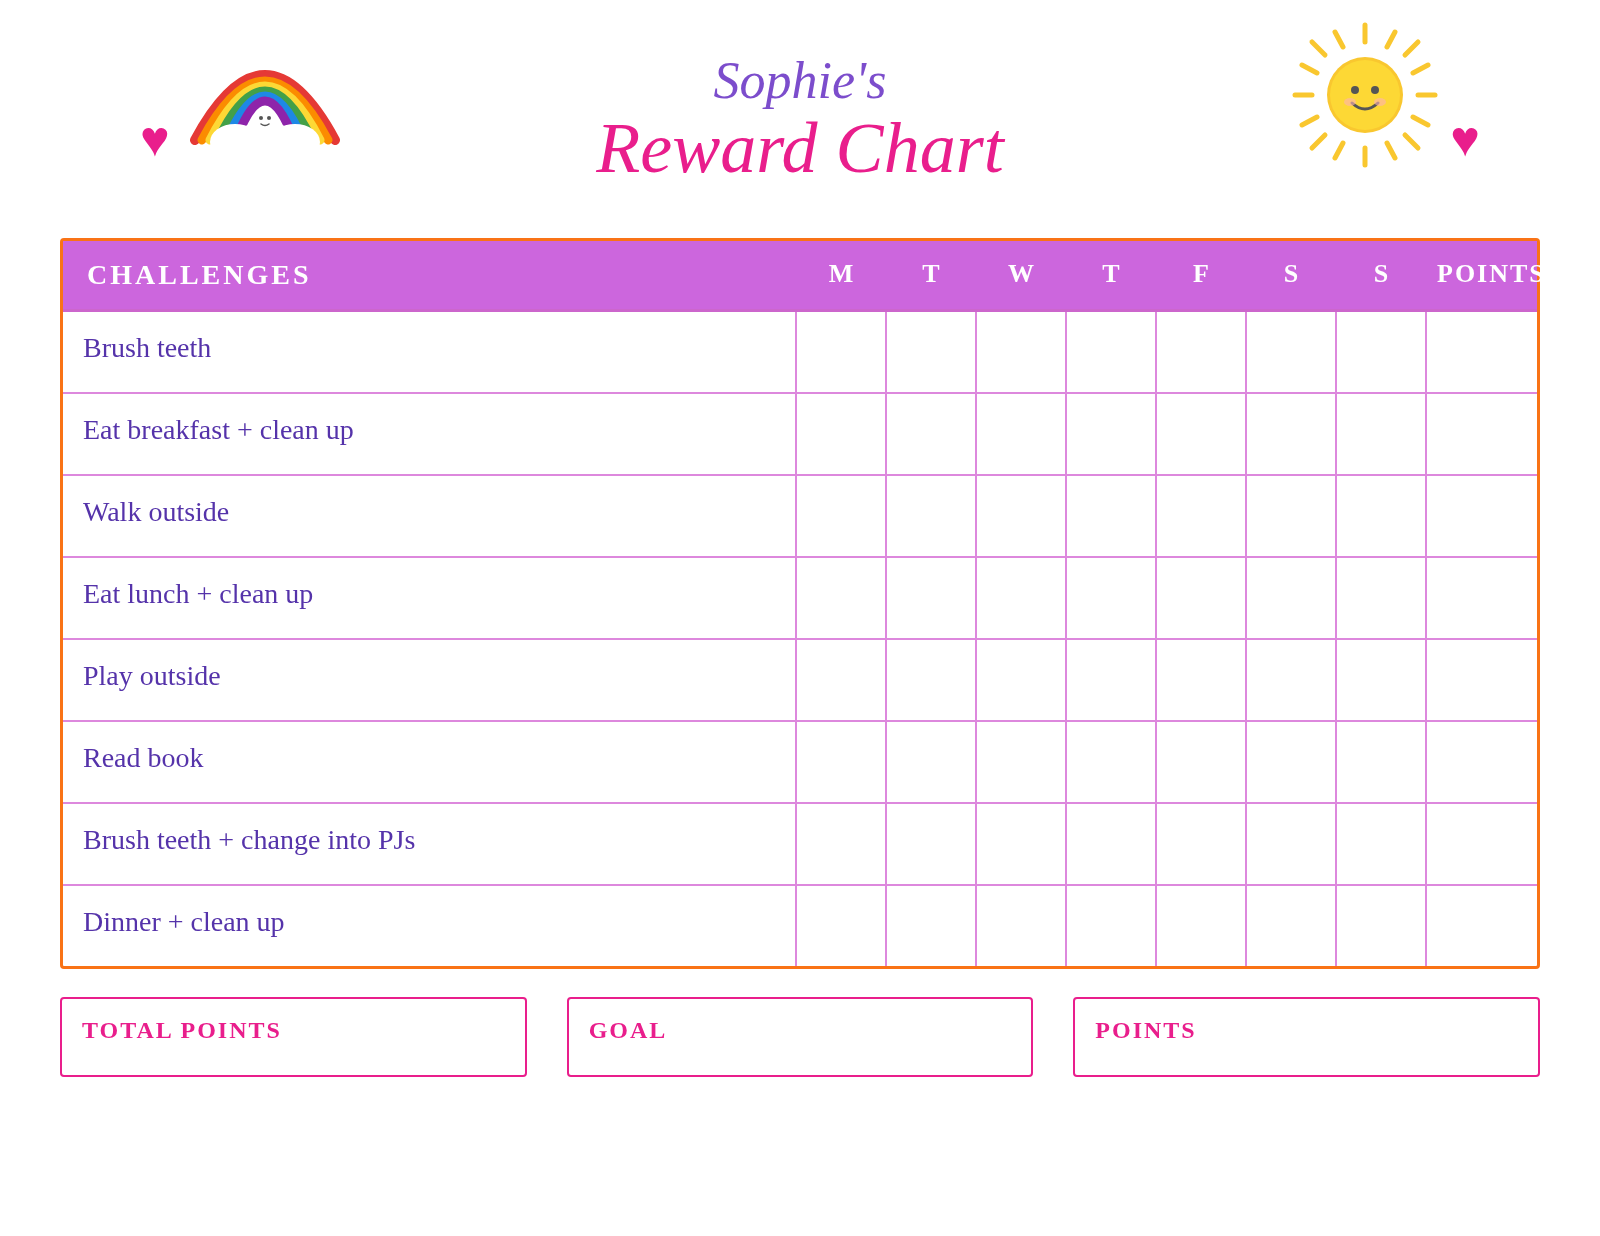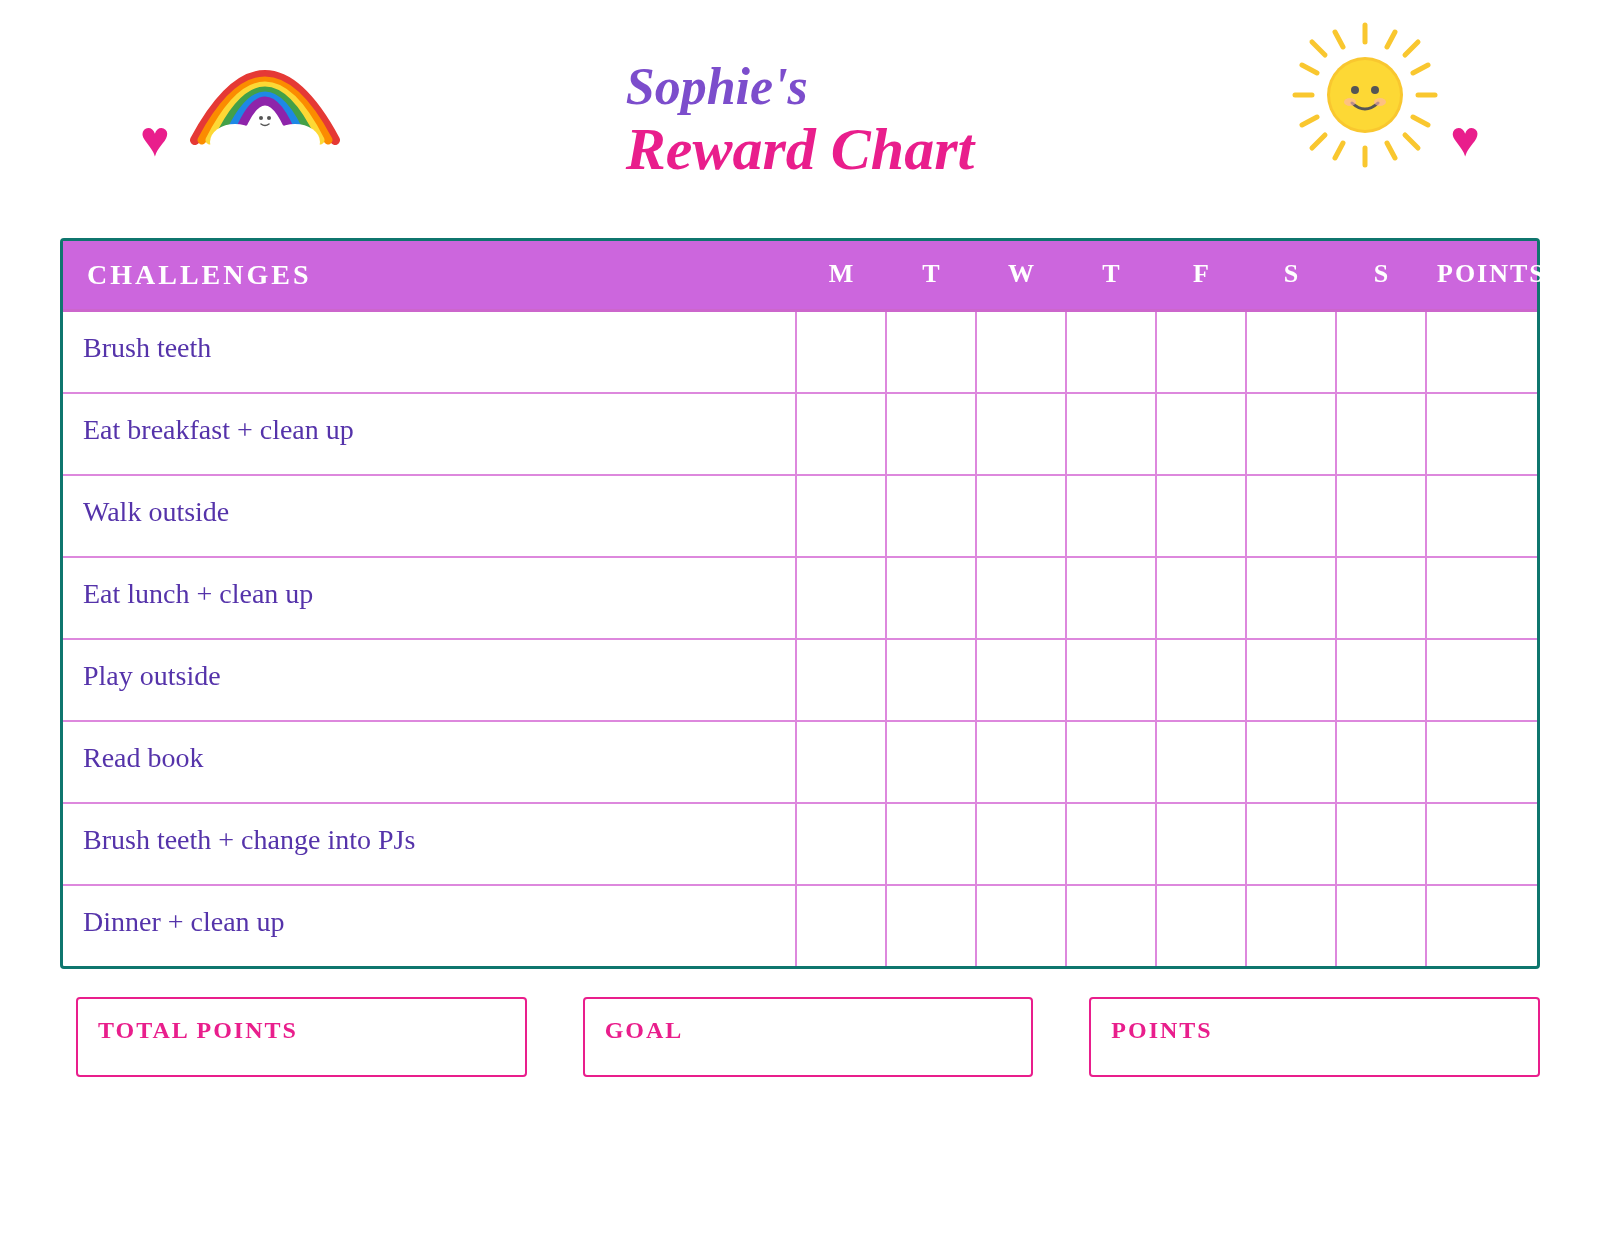--- a/index.html
+++ b/index.html
@@ -22,34 +22,34 @@
       width: 100%;
       display: flex;
       align-items: center;
       justify-content: center;
       position: relative;
       margin-bottom: 18px;
       height: 200px;
     }
 
     .header-title {
+      text-align: center;
       line-height: 1.1;
-      font-weight: bold;
     }
 
     .header-title .sophies {
       font-size: 52px;
       color: #7c4dcc;
       font-style: italic;
       display: block;
       font-family: 'Palatino Linotype', 'Book Antiqua', cursive;
     }
 
     .header-title .reward-chart {
-      font-size: 60px;
+      font-size: 72px;
       color: #e91e8c;
       font-style: italic;
       display: block;
       font-family: 'Palatino Linotype', 'Book Antiqua', cursive;
     }
 
     
     .rainbow-wrap {
       position: absolute;
       left: 120px;
@@ -75,21 +75,21 @@
       position: absolute;
       right: 60px;
       top: 90px;
       font-size: 50px;
       color: #e91e8c;
     }
 
     
     .chart-container {
       width: 100%;
-      border: 3px solid #0f766e;
+      border: 3px solid #f97316;
       border-radius: 4px;
     }
 
     .chart-header {
       background-color: #cc66dd;
       display: grid;
       grid-template-columns: 1fr 90px 90px 90px 90px 90px 90px 90px 110px;
       border-bottom: 3px solid #cc66cc;
     }
 
@@ -144,21 +144,20 @@
       gap: 40px;
       margin-top: 28px;
     }
 
     .footer-box {
       flex: 1;
       border: 2px solid #e91e8c;
       border-radius: 4px;
       padding: 18px 20px;
       min-height: 80px;
-      margin-left: 16px;
     }
 
     .footer-box-label {
       font-size: 24px;
       font-weight: bold;
       color: #e91e8c;
       letter-spacing: 2px;
     }
 
     

